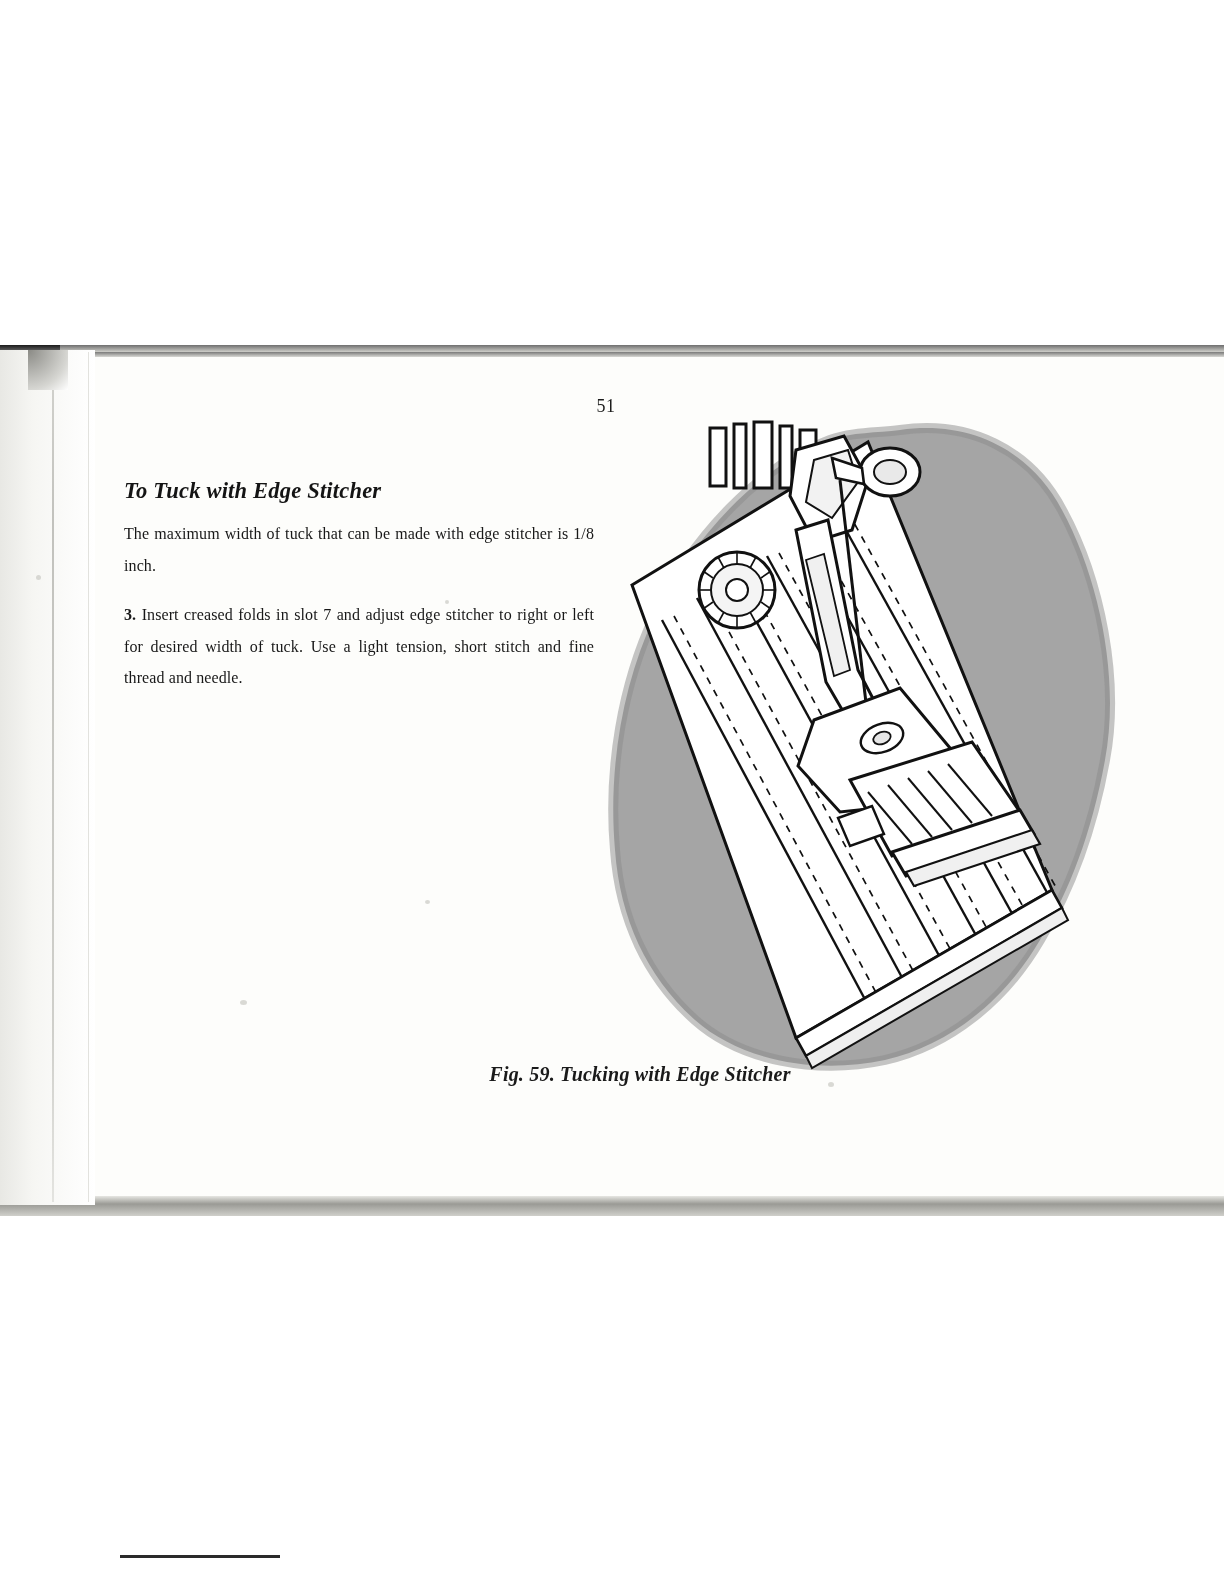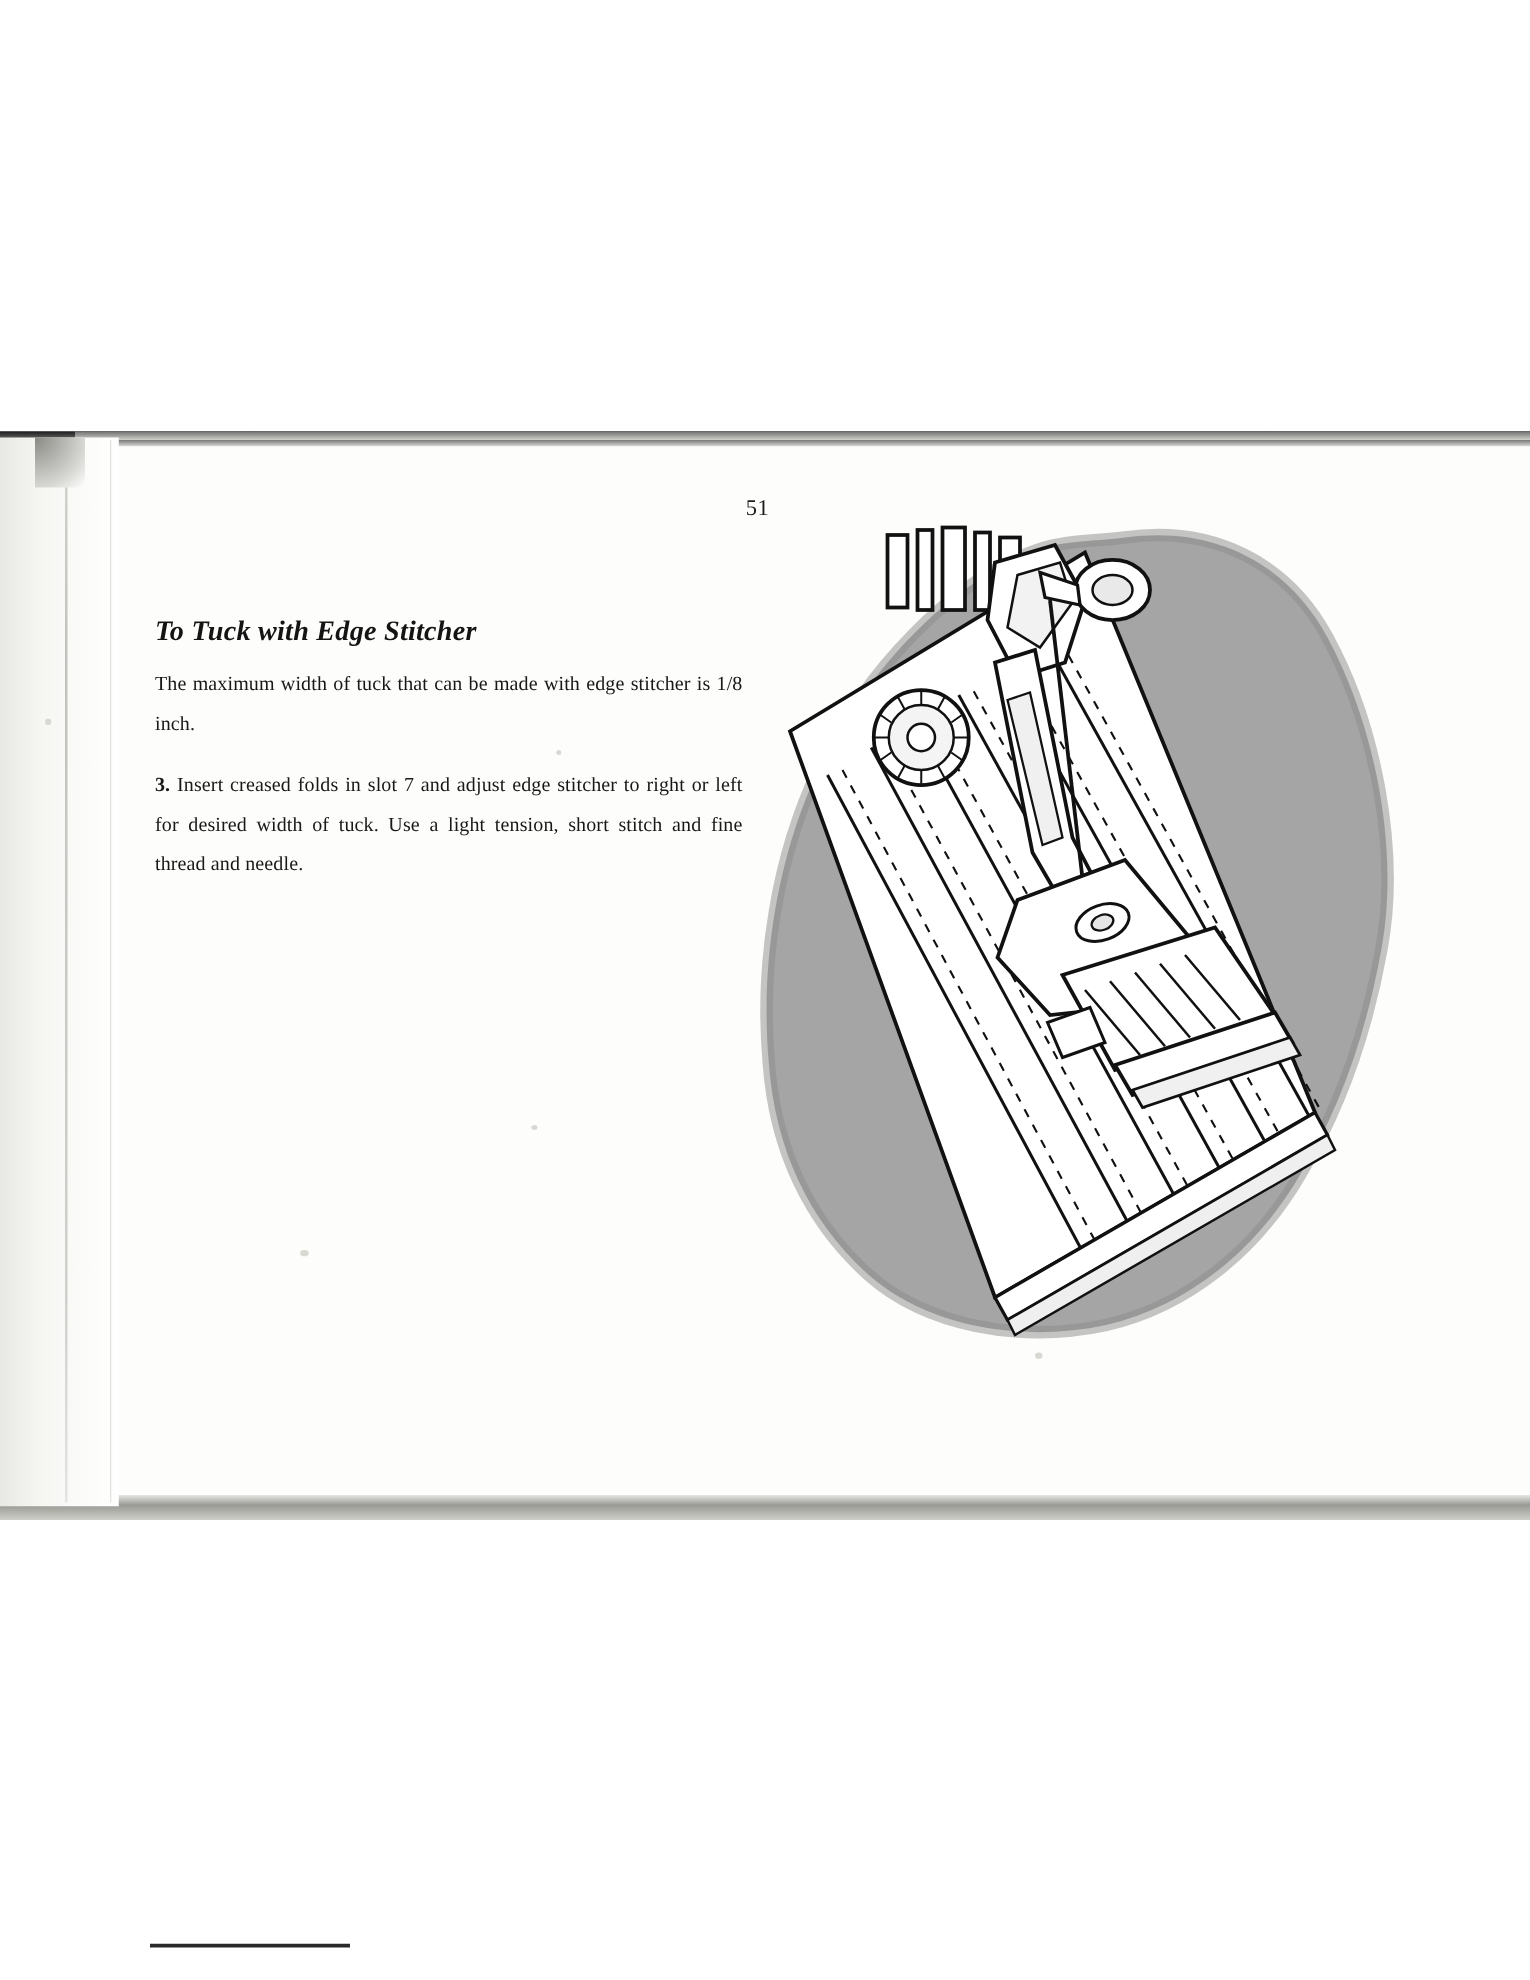--- a/index.html
+++ b/index.html
@@ -119,21 +119,20 @@
     font-size: 18px;
     color: #1c1c1c;
     letter-spacing: .5px;
   }
 
   #text-column {
     position: absolute;
     left: 124px;
     top: 478px;
     width: 470px;
-    margin-top: 14px;
   }
 
   #section-heading {
     font-weight: bold;
     font-style: italic;
     font-size: 22.5px;
     color: #141414;
     letter-spacing: .2px;
     margin: 0 0 14px 0;
   }
@@ -315,15 +314,16 @@
           <line x1="348" y1="344" x2="392" y2="396"></line>
         </g>
 
         <path d="M292,432 L420,390 L434,414 L306,456 Z" fill="#ffffff" stroke="#111111" stroke-width="3"></path>
         <path d="M306,452 L432,410 L440,424 L314,466 Z" fill="#f0f0f0" stroke="#111111" stroke-width="2.2"></path>
         <path d="M238,398 L272,386 L284,414 L250,426 Z" fill="#ffffff" stroke="#111111" stroke-width="2.4"></path>
       </g>
     </svg>
   </div>
 
+  <div id="figure-caption">Fig. 59. Tucking with Edge Stitcher</div>
 
   <div id="bottom-mark"></div>
 </div>
 
 </body></html>

